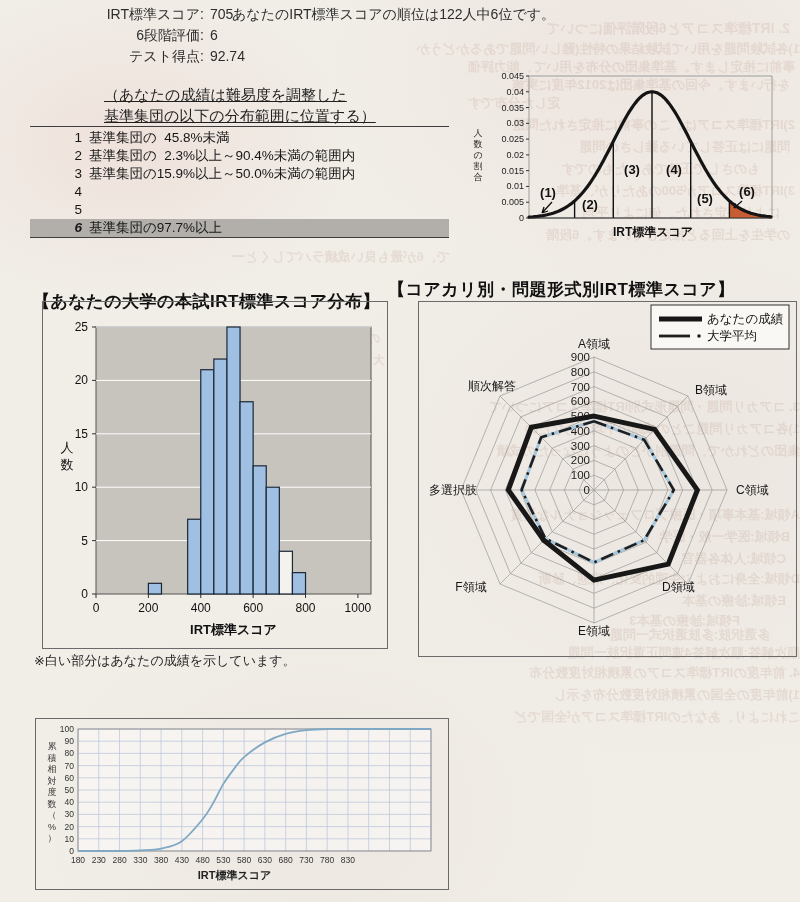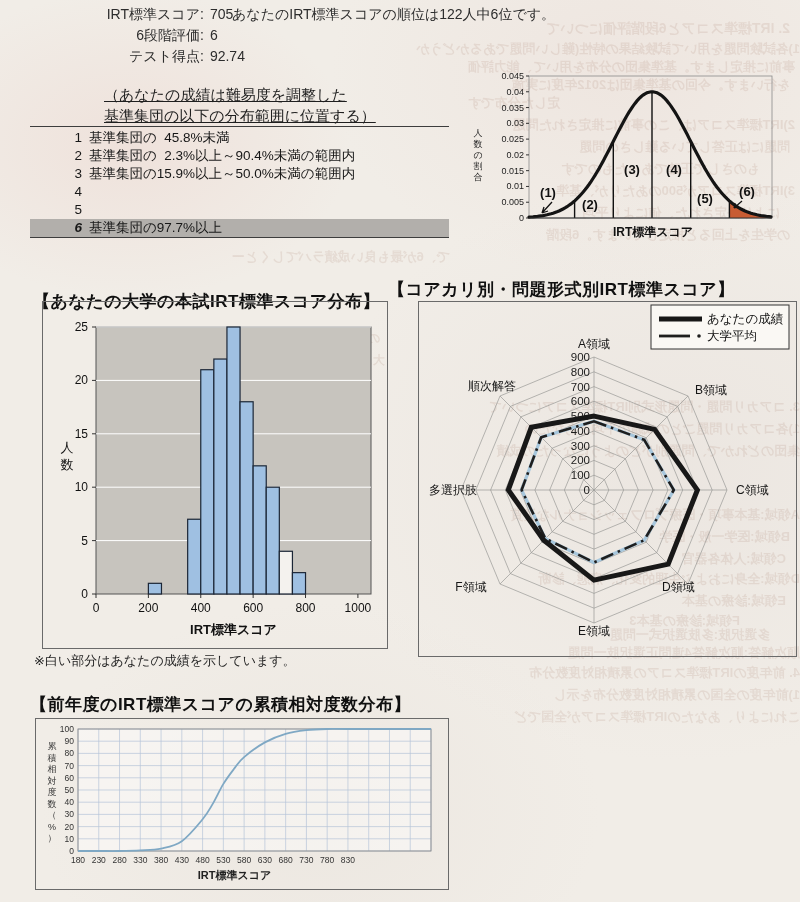--- a/index.html
+++ b/index.html
@@ -271,21 +271,20 @@
             <line x1="240" y1="34" x2="271" y2="34" stroke="#1e1e1e" stroke-width="2.8"></line>
             <circle cx="280" cy="34" r="1.8" fill="#1e1e1e"></circle>
             <text x="288" y="38" font-size="12.5" text-anchor="start" fill="#111">大学平均</text>
           </g>
         </g>
       </svg>
   </div>
 
   <div class="hist-note">※白い部分はあなたの成績を示しています。</div>
 
-  <div class="chart-title t-cum">【前年度のIRT標準スコアの累積相対度数分布】</div>
   <div class="frame cum-frame">
     <svg id="cum" viewBox="0 0 412 170">
         <g>
           <rect x="42" y="10" width="353" height="122" fill="rgba(255,255,255,.45)" stroke="none"></rect>
           <g>
             <line x1="42" y1="10" x2="42" y2="132" stroke="#b6c4d8" stroke-width="0.7"></line>
             <line x1="62.76470588235294" y1="10" x2="62.76470588235294" y2="132" stroke="#b6c4d8" stroke-width="0.7"></line>
             <line x1="83.52941176470588" y1="10" x2="83.52941176470588" y2="132" stroke="#b6c4d8" stroke-width="0.7"></line>
             <line x1="104.29411764705883" y1="10" x2="104.29411764705883" y2="132" stroke="#b6c4d8" stroke-width="0.7"></line>
             <line x1="125.05882352941177" y1="10" x2="125.05882352941177" y2="132" stroke="#b6c4d8" stroke-width="0.7"></line>

